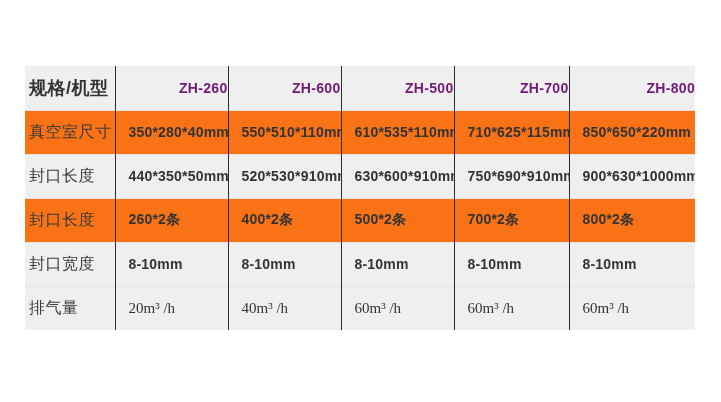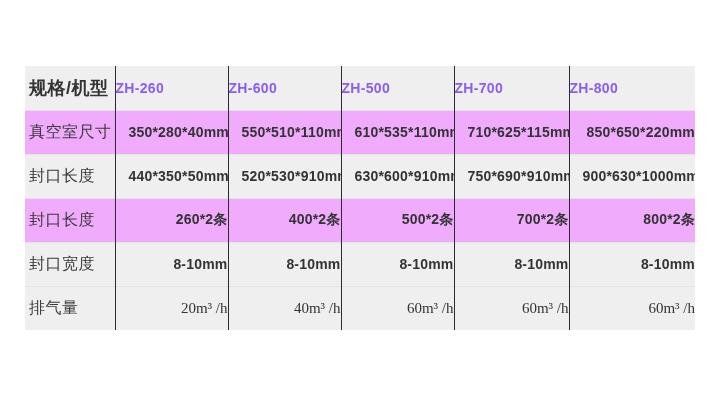--- a/index.html
+++ b/index.html
@@ -27,53 +27,53 @@
     padding: 0;
   }
   
   .spec th:not(:last-child), .spec td:not(:last-child) {
     border-right: 1.5px solid #2b2b2b;
   }
   
   .spec tr:not(:last-child) { border-bottom: 1px solid #e4e4e4; }
   
   .spec tr.stripe th, .spec tr.stripe td { background: #efefef; }
-  .spec tr.plain td { background: #f0abfc; }
+  .spec tr.plain td { background: #f97316; }
 
   .spec tr { height: 44px; }
   .spec tr.last { height: 49px; }
 
   th.corner {
     font-size: 18px;
     font-weight: 600;
     color: #333333;
     text-align: left;
     padding-left: 4px;
     letter-spacing: 0.5px;
   }
   th.model {
     font-size: 14px;
     font-weight: 600;
-    color: #8b5cf6;
-    text-align: left;
+    color: #701a75;
+    text-align: right;
     letter-spacing: 0.3px;
   }
   td.rowlabel {
     font-size: 16px;
     font-weight: 500;
     color: #3a3a3a;
     text-align: left;
     padding-left: 4px;
     letter-spacing: 0.5px;
   }
   td.value {
     font-size: 14px;
     font-weight: 600;
     color: #333333;
-    text-align: right;
+    text-align: left;
     padding-left: 13px;
     letter-spacing: 0.2px;
   }
   tr.serif-row td.value {
     font-family: "Liberation Serif", serif;
     font-weight: 400;
     font-size: 15px;
     letter-spacing: 0;
   }
 </style>

